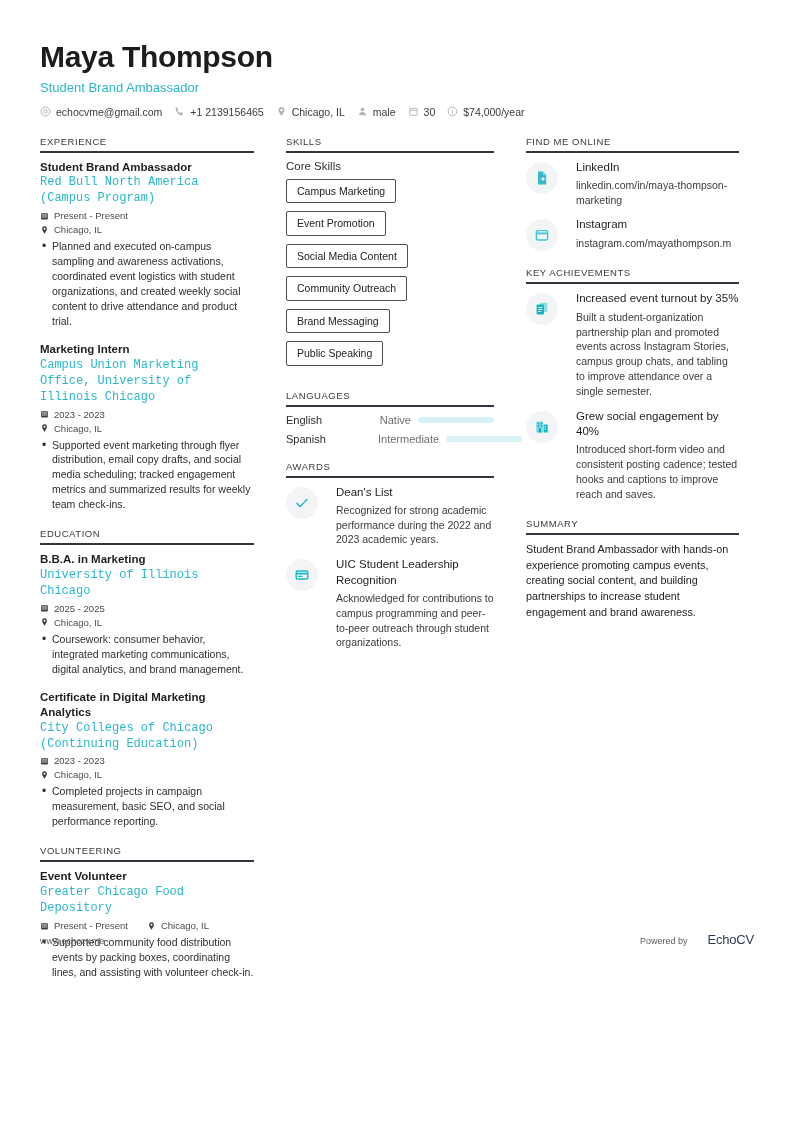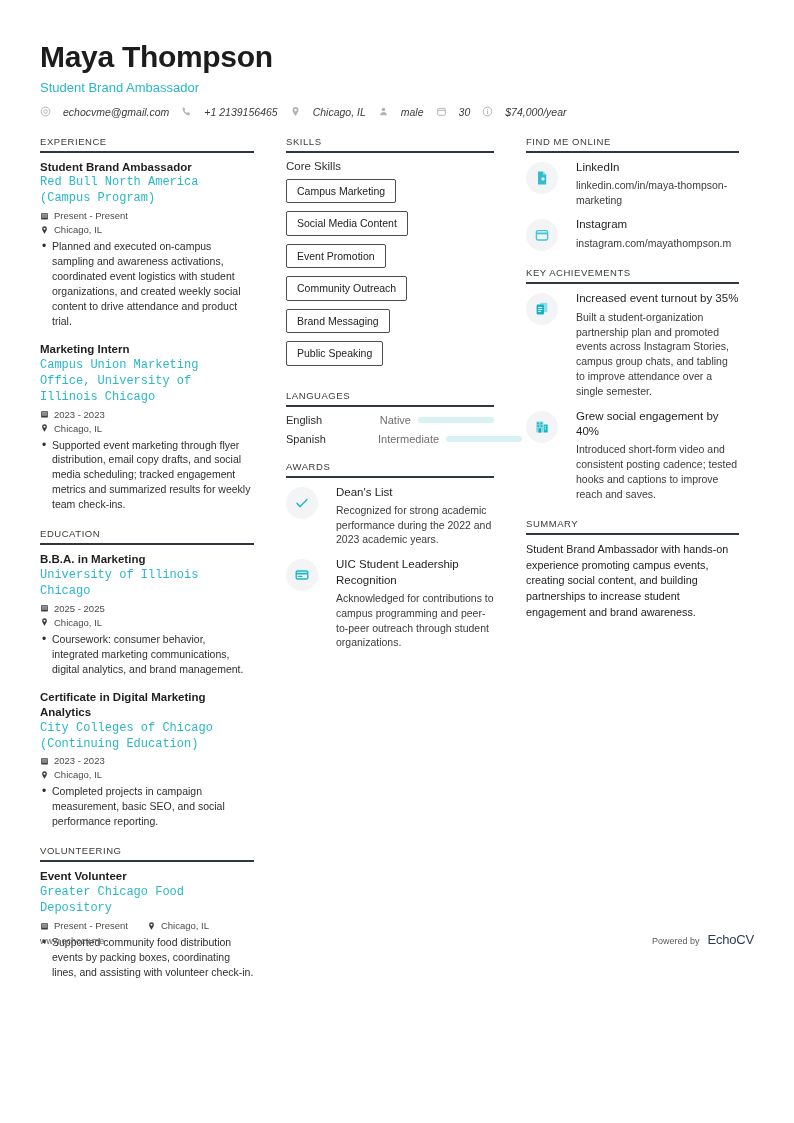--- a/index.html
+++ b/index.html
@@ -47,23 +47,22 @@
     align-items: center;
     gap: 4px 6px;
     margin-top: 11px;
     font-size: 10.5px;
     color: #3b3b3b;
   }
 
   .contact-item {
     display: flex;
     align-items: center;
-    gap: 12px;
+    gap: 5px;
     margin-right: 6px;
-    font-style: italic;
   }
 
   .contact-item .ci-icon {
     width: 11px;
     height: 11px;
     display: inline-flex;
     align-items: center;
     justify-content: center;
     color: #b3b3b3;
     flex: none;
@@ -251,21 +250,21 @@
     position: absolute;
     left: 40px;
     right: 40px;
     bottom: 18px;
     display: flex;
     align-items: baseline;
     justify-content: space-between;
     font-size: 9px;
     color: #5b5b5b;
   }
-  .footer-right { display: flex; align-items: baseline; gap: 8px; }
+  .footer-right { display: flex; align-items: baseline; gap: 20px; }
   .footer-brand {
     font-size: 13px;
     color: #2f3a56;
     font-weight: normal;
     letter-spacing: -0.2px;
   }
 </style>
 </head>
 <body>
 
@@ -494,24 +493,24 @@
 
     <div class="col-mid">
 
       <div class="section">
         <div class="section-title">SKILLS</div>
         <div class="skills-subtitle">Core Skills</div>
         <div class="skill-row">
           <span class="skill-chip">Campus Marketing</span>
         </div>
         <div class="skill-row">
+          <span class="skill-chip">Event Promotion</span>
+        </div>
+        <div class="skill-row">
           <span class="skill-chip">Social Media Content</span>
-        </div>
-        <div class="skill-row">
-          <span class="skill-chip">Event Promotion</span>
         </div>
         <div class="skill-row">
           <span class="skill-chip">Community Outreach</span>
         </div>
         <div class="skill-row">
           <span class="skill-chip">Brand Messaging</span>
         </div>
         <div class="skill-row">
           <span class="skill-chip">Public Speaking</span>
         </div>

